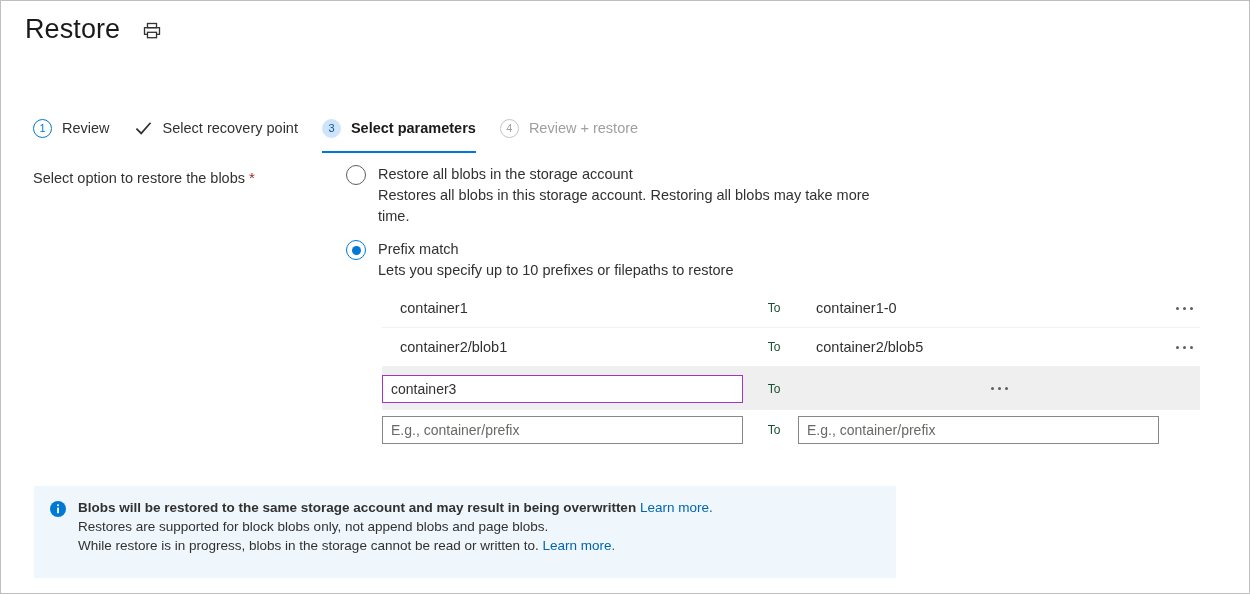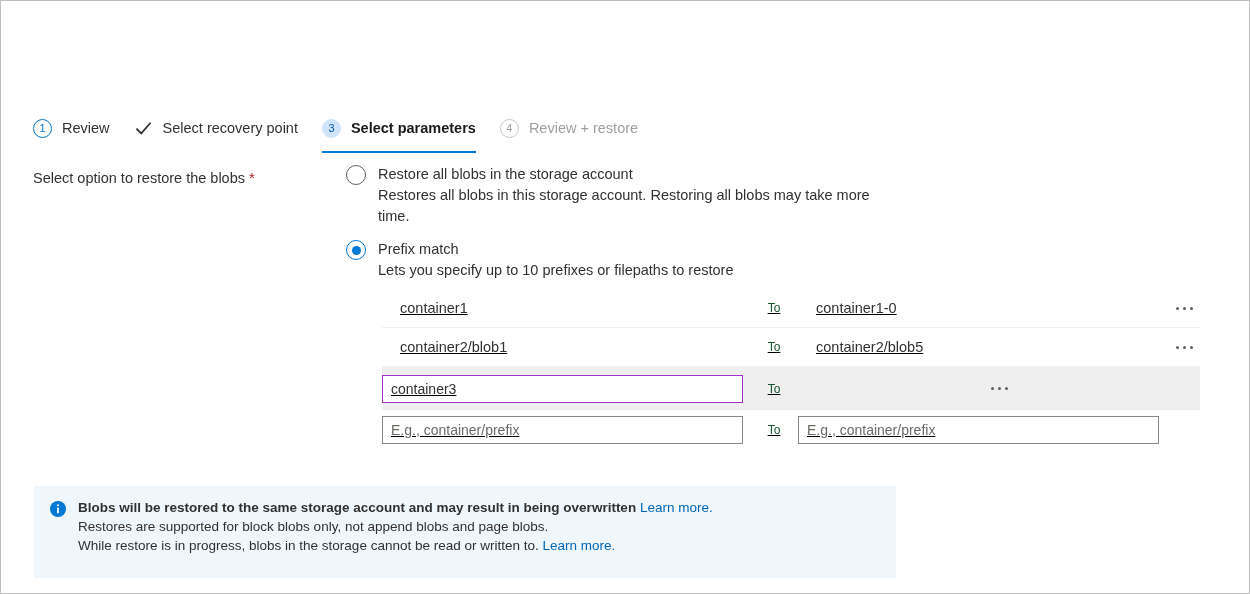--- a/index.html
+++ b/index.html
@@ -183,21 +183,20 @@
     left: 381px;
     top: 288px;
     width: 818px;
   }
   .prefix-row {
     display: flex;
     align-items: center;
     height: 39px;
     box-sizing: border-box;
     position: relative;
-    text-decoration: underline;
   }
   .prefix-row.filled { border-bottom: 1px solid #f1f1f1; }
   .prefix-row.active { background: #efefef; height: 43px; }
   .cell-from { width: 368px; flex: none; display: flex; align-items: center; }
   .cell-to-label {
     width: 48px;
     flex: none;
     text-align: center;
     font-size: 12px;
     color: #14532d;
@@ -276,20 +275,30 @@
     font-weight: 400;
     text-decoration: none;
     cursor: pointer;
   }
 </style>
 </head>
 <body>
 
 <div id="page">
 
+  <div class="header">
+    <div class="page-title">Restore</div>
+    <div class="print-btn">
+      <svg width="20" height="20" viewBox="0 0 20 20">
+        <rect x="5.5" y="2.5" width="9" height="4.2" fill="none" stroke="#323130" stroke-width="1.3"></rect>
+        <rect x="2.5" y="6.7" width="15" height="6.6" fill="none" stroke="#323130" stroke-width="1.3"></rect>
+        <rect x="5.5" y="11.3" width="9" height="5.4" fill="#ffffff" stroke="#323130" stroke-width="1.3"></rect>
+      </svg>
+    </div>
+  </div>
 
   <div class="steps">
 
     <div class="step">
       <div class="step-num pending">1</div>
       <div class="step-label">Review</div>
     </div>
 
     <div class="step">
       <div class="step-check">

